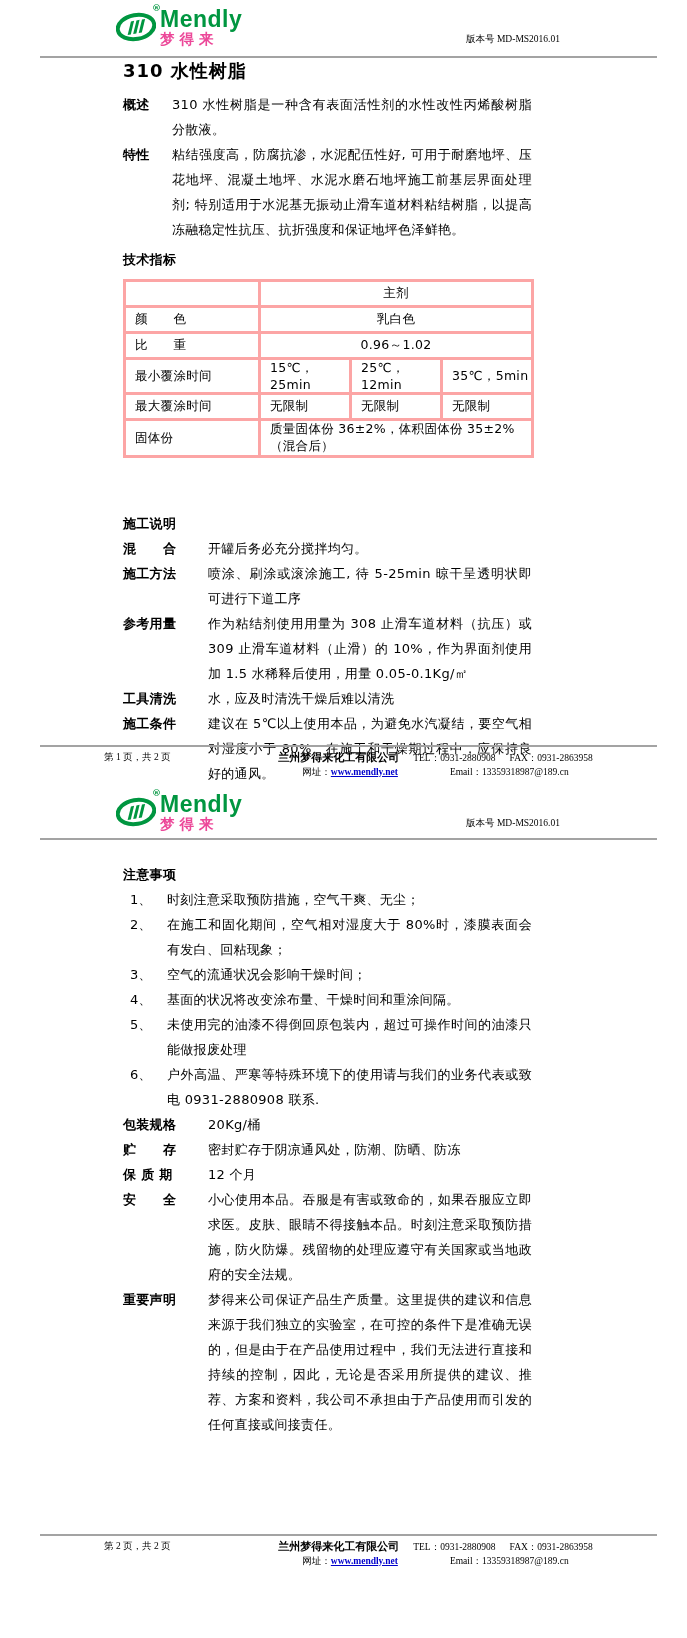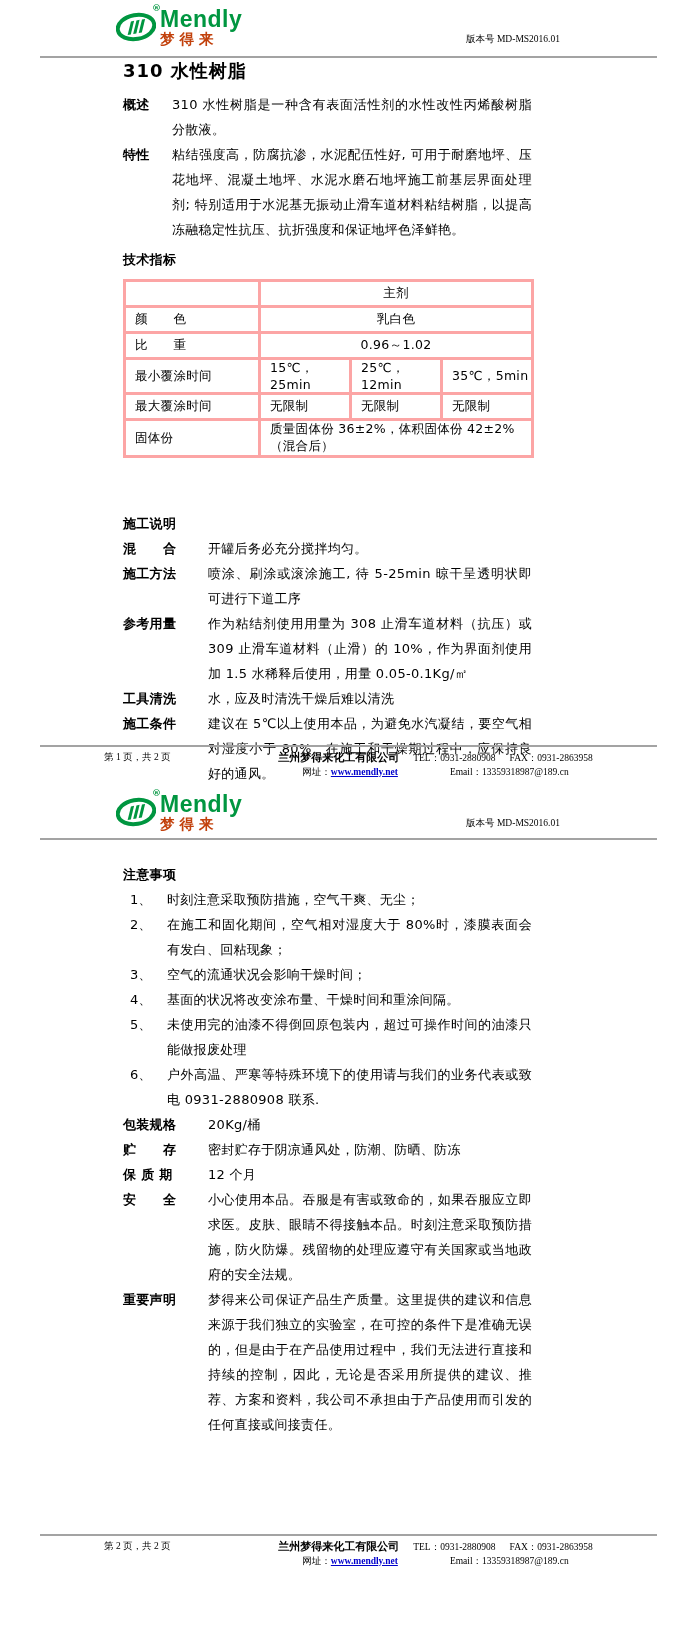--- a/index.html
+++ b/index.html
@@ -16,21 +16,21 @@
   .logo{position:absolute;left:116px;display:flex;align-items:flex-start;}
   #page-1 .logo{top:8px;}
   #page-2 .logo{top:13px;}
   .emblem{display:block;margin-top:3px;}
   .logo-text{margin-left:4px;line-height:1;position:relative;}
   .logo-name{
     font-family:"Liberation Sans","DejaVu Sans",sans-serif;
     font-weight:bold;font-size:23px;color:#009640;letter-spacing:0.5px;
   }
   .logo-cn{
-    font-weight:bold;font-size:14.5px;color:#c2410c;letter-spacing:5px;margin-top:1px;
+    font-weight:bold;font-size:14.5px;color:#ec4899;letter-spacing:5px;margin-top:1px;
   }
   .reg-mark{
     position:absolute;left:-8px;top:-4px;font-size:9px;color:#009640;font-weight:bold;
   }
   .version{
     position:absolute;right:127px;font-size:9.5px;color:#000;
     font-family:"Liberation Serif","DejaVu Serif",serif;
   }
   #page-1 .version{top:33px;}
   #page-2 .version{top:37px;}
@@ -152,21 +152,21 @@
         <td>35℃，5min</td>
       </tr>
       <tr>
         <td>最大覆涂时间</td>
         <td>无限制</td>
         <td>无限制</td>
         <td>无限制</td>
       </tr>
       <tr>
         <td>固体份</td>
-        <td colspan="3">质量固体份 36±2%，体积固体份 42±2%（混合后）</td>
+        <td colspan="3">质量固体份 36±2%，体积固体份 35±2%（混合后）</td>
       </tr>
     </tbody>
       </table>
 
     <div class="sec-heading heading-constr">施工说明</div>
 
     <div class="row wide">
       <span class="lbl">混　　合</span>
       <span class="txt">开罐后务必充分搅拌均匀。</span>
     </div>

